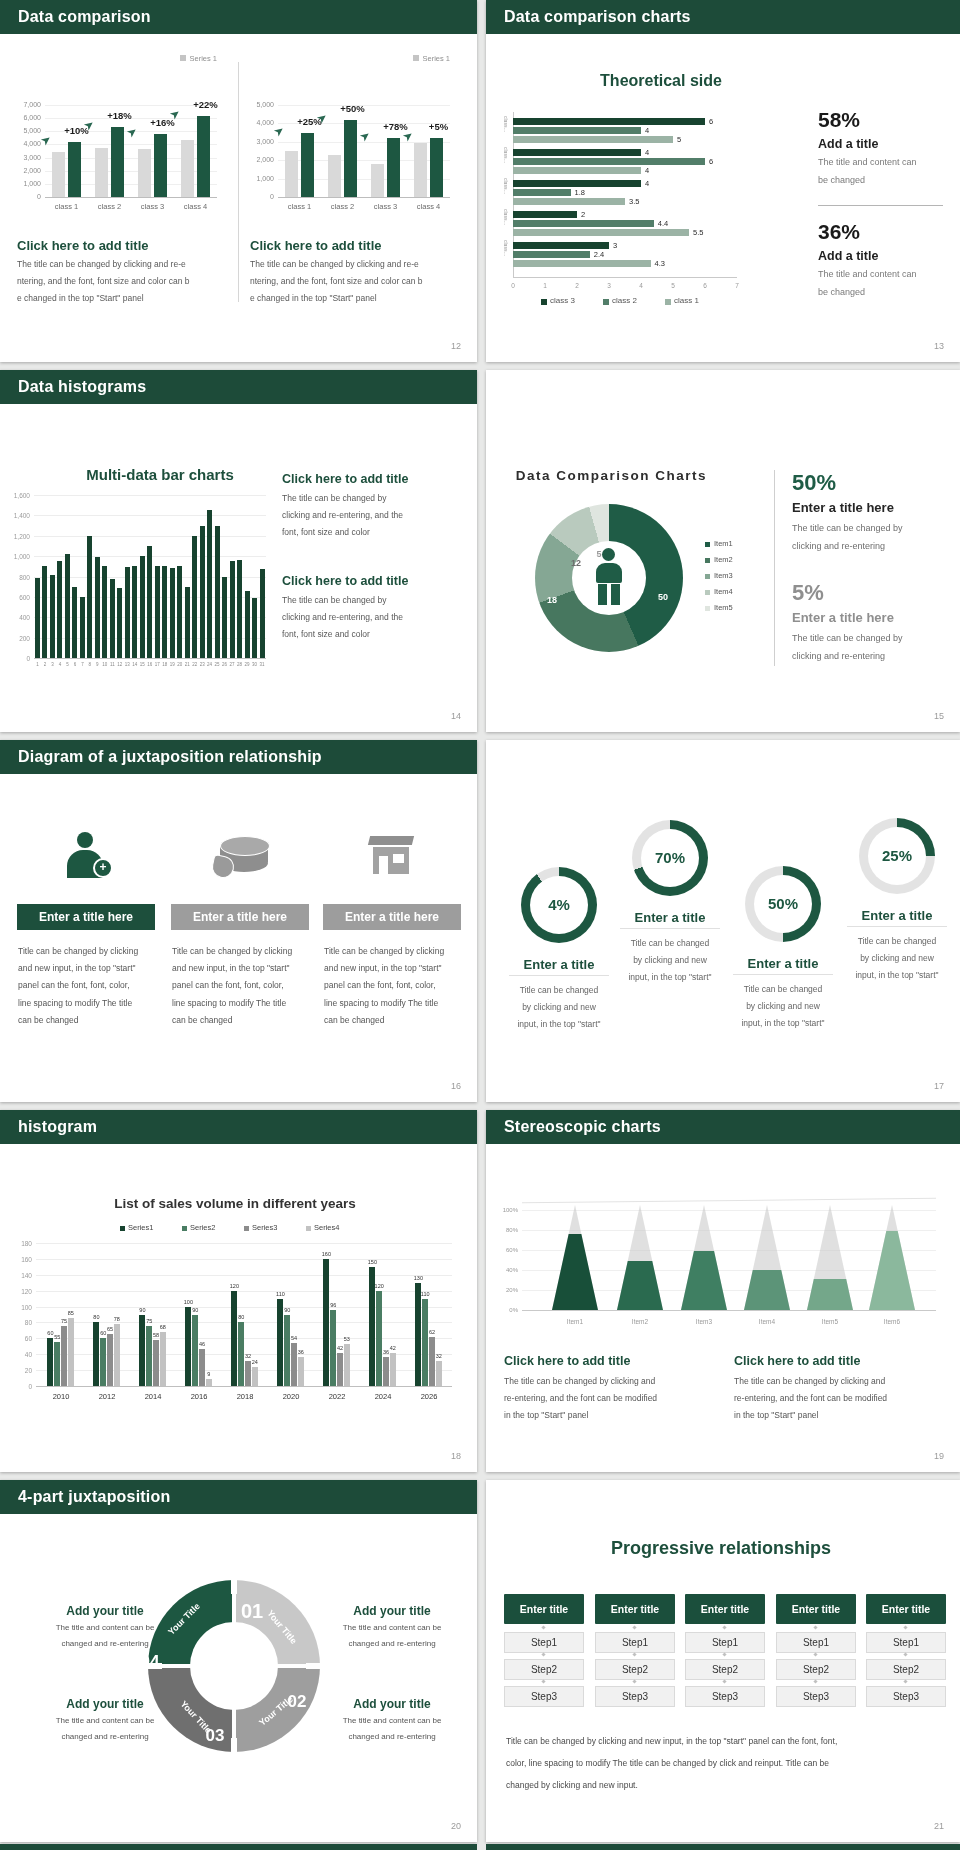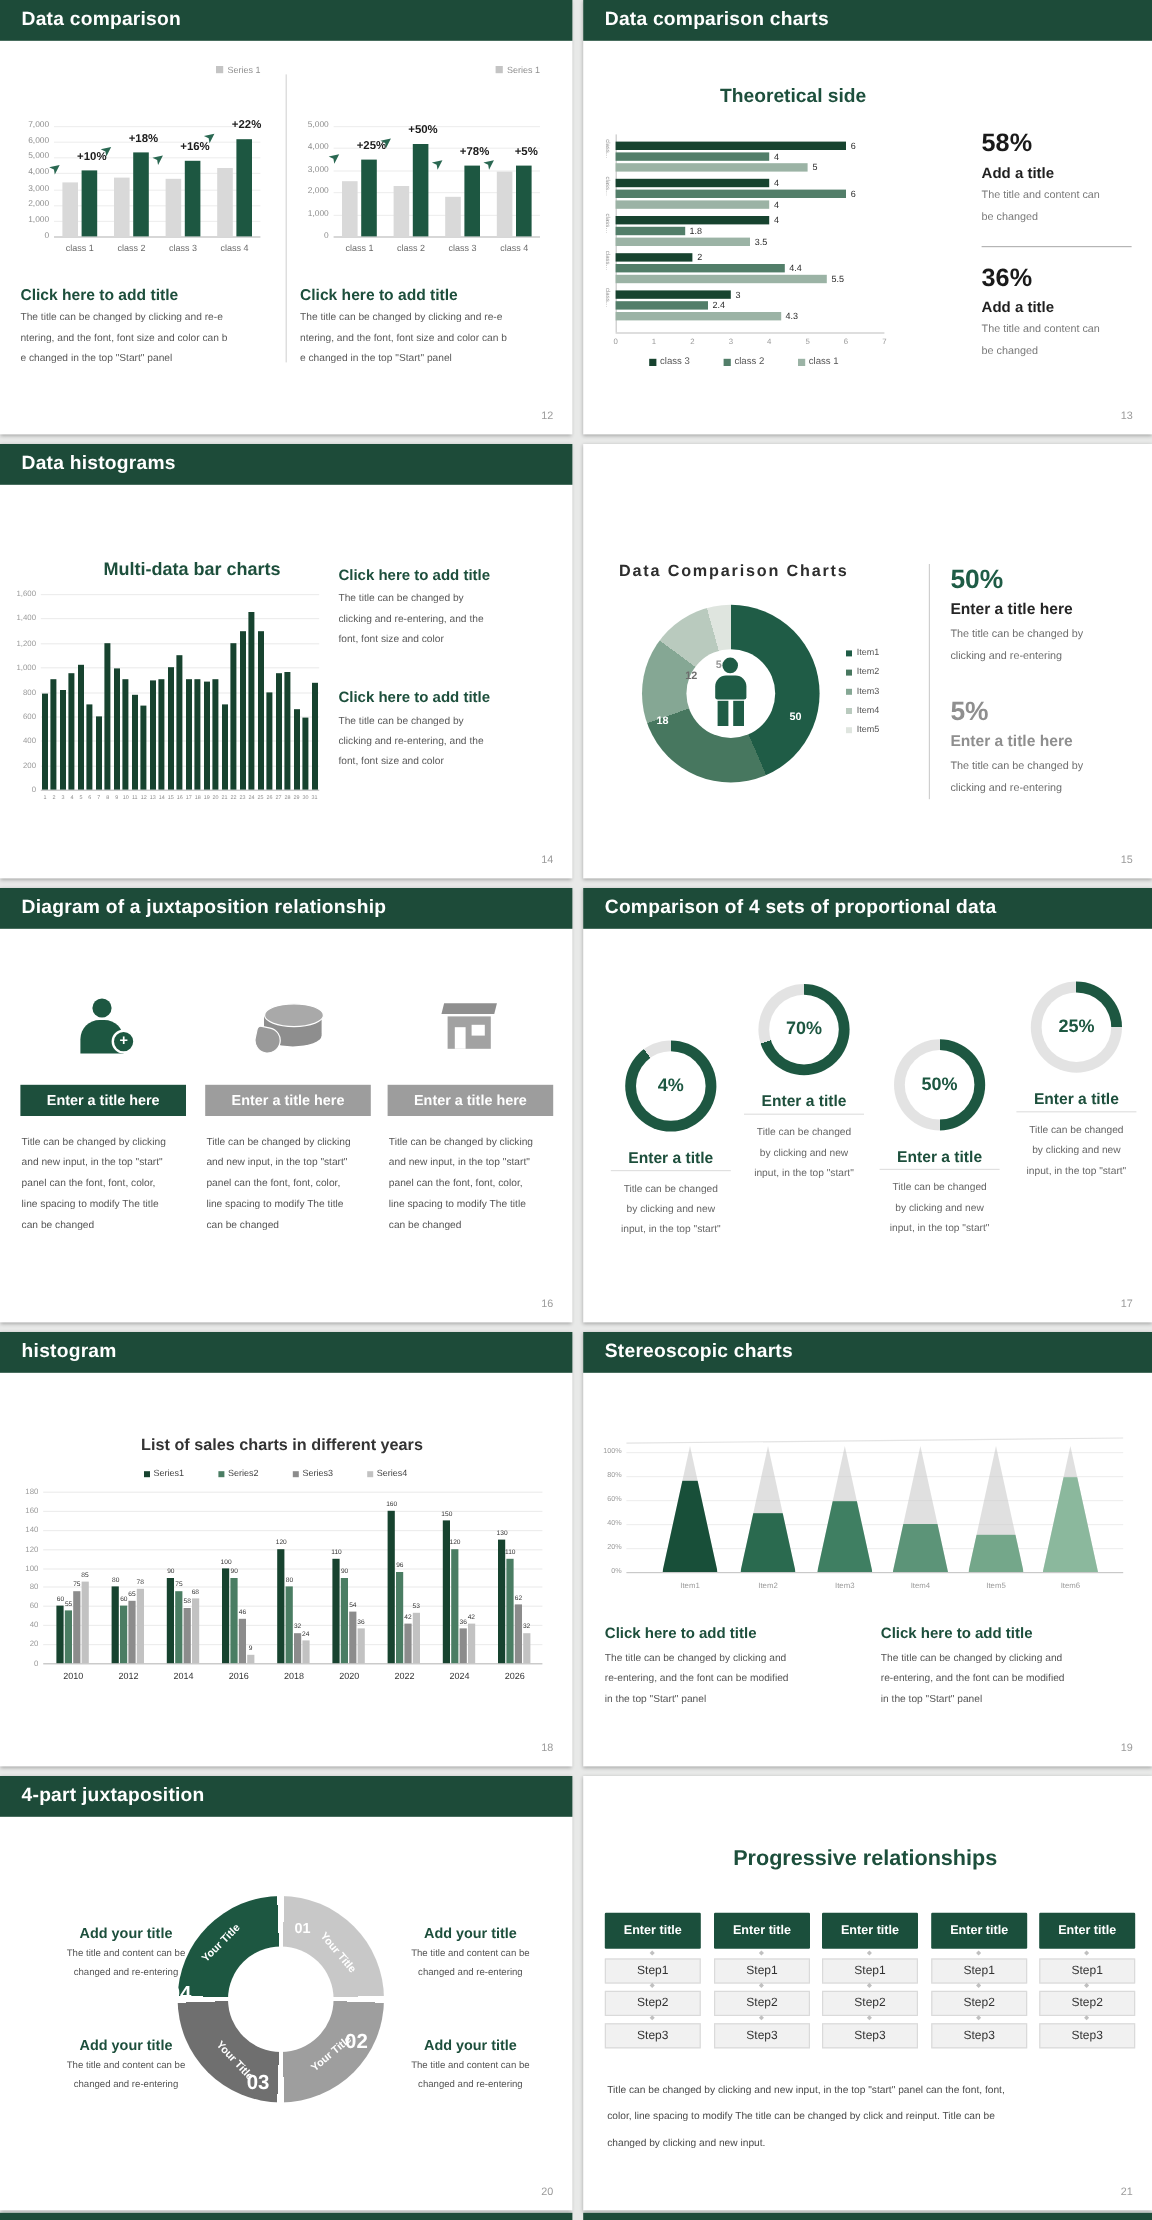--- a/index.html
+++ b/index.html
@@ -348,21 +348,20 @@
       <div style="position: absolute; left: 323px; top: 130px; width: 138px; height: 26px; background: rgb(157, 157, 157); color: rgb(255, 255, 255); font-weight: bold; font-size: 12px; text-align: center; line-height: 26px;">Enter a title here</div>
       <div style="position: absolute; left: 324px; top: 172px; font-size: 8.5px; color: rgb(86, 86, 86);">Title can be changed by clicking</div>
       <div style="position: absolute; left: 324px; top: 189.2px; font-size: 8.5px; color: rgb(86, 86, 86);">and new input, in the top "start"</div>
       <div style="position: absolute; left: 324px; top: 206.4px; font-size: 8.5px; color: rgb(86, 86, 86);">panel can the font, font, color,</div>
       <div style="position: absolute; left: 324px; top: 223.6px; font-size: 8.5px; color: rgb(86, 86, 86);">line spacing to modify The title</div>
       <div style="position: absolute; left: 324px; top: 240.8px; font-size: 8.5px; color: rgb(86, 86, 86);">can be changed</div>
     </div>
     <div class="pagenum">16</div>
   </div>
 <div class="slide R" id="s17" style="top:740px">
-    <div class="hdr">Comparison of 4 sets of proportional data</div>
     <div class="body abs" style="inset:34px 0 0 0">
       <div style="position: absolute; left: 35px; top: 93px; width: 76px; height: 76px; border-radius: 50%; background: conic-gradient(rgb(29, 87, 65) 0deg, rgb(29, 87, 65) 324deg, rgb(227, 227, 227) 324deg, rgb(227, 227, 227) 360deg);">
         <div style="position: absolute; left: 9px; top: 9px; width: 58px; height: 58px; border-radius: 50%; background: rgb(255, 255, 255);"></div>
         <div style="position: absolute; left: 0px; top: 0px; width: 76px; height: 76px; text-align: center; line-height: 76px; font-size: 15px; font-weight: bold; color: rgb(29, 87, 65);">4%</div>
       </div>
       <div style="position: absolute; left: 8px; top: 183px; width: 130px; text-align: center; font-size: 13px; font-weight: bold; color: rgb(29, 79, 60);">Enter a title</div>
       <div style="position: absolute; left: 23px; top: 201px; width: 100px; height: 1px; background: rgb(224, 224, 224);"></div>
       <div style="position: absolute; left: 11px; top: 211px; width: 124px; text-align: center; font-size: 8.5px; color: rgb(102, 102, 102);">Title can be changed</div>
       <div style="position: absolute; left: 11px; top: 228px; width: 124px; text-align: center; font-size: 8.5px; color: rgb(102, 102, 102);">by clicking and new</div>
       <div style="position: absolute; left: 11px; top: 245px; width: 124px; text-align: center; font-size: 8.5px; color: rgb(102, 102, 102);">input, in the top "start"</div>
@@ -392,21 +391,21 @@
       <div style="position: absolute; left: 361px; top: 152px; width: 100px; height: 1px; background: rgb(224, 224, 224);"></div>
       <div style="position: absolute; left: 349px; top: 162px; width: 124px; text-align: center; font-size: 8.5px; color: rgb(102, 102, 102);">Title can be changed</div>
       <div style="position: absolute; left: 349px; top: 179px; width: 124px; text-align: center; font-size: 8.5px; color: rgb(102, 102, 102);">by clicking and new</div>
       <div style="position: absolute; left: 349px; top: 196px; width: 124px; text-align: center; font-size: 8.5px; color: rgb(102, 102, 102);">input, in the top "start"</div>
     </div>
     <div class="pagenum">17</div>
   </div>
 <div class="slide L" id="s18" style="top:1110px">
     <div class="hdr">histogram</div>
     <div class="body abs" style="inset:34px 0 0 0">
-      <div style="position: absolute; left: 55px; top: 52px; width: 360px; text-align: center; font-size: 13.5px; font-weight: 600; color: rgb(51, 51, 51);">List of sales charts in different years</div>
+      <div style="position: absolute; left: 55px; top: 52px; width: 360px; text-align: center; font-size: 13.5px; font-weight: 600; color: rgb(51, 51, 51);">List of sales volume in different years</div>
       <div style="position: absolute; left: 120px; top: 82px; width: 5px; height: 5px; background: rgb(23, 67, 47);"></div>
       <div style="position: absolute; left: 128px; top: 79px; font-size: 7.5px; color: rgb(68, 68, 68);">Series1</div>
       <div style="position: absolute; left: 182px; top: 82px; width: 5px; height: 5px; background: rgb(74, 125, 99);"></div>
       <div style="position: absolute; left: 190px; top: 79px; font-size: 7.5px; color: rgb(68, 68, 68);">Series2</div>
       <div style="position: absolute; left: 244px; top: 82px; width: 5px; height: 5px; background: rgb(140, 140, 140);"></div>
       <div style="position: absolute; left: 252px; top: 79px; font-size: 7.5px; color: rgb(68, 68, 68);">Series3</div>
       <div style="position: absolute; left: 306px; top: 82px; width: 5px; height: 5px; background: rgb(194, 194, 194);"></div>
       <div style="position: absolute; left: 314px; top: 79px; font-size: 7.5px; color: rgb(68, 68, 68);">Series4</div>
       <div style="position: absolute; left: 8px; top: 96px; width: 24px; text-align: right; font-size: 6.5px; color: rgb(155, 155, 155);">180</div>
       <div style="position: absolute; left: 36px; top: 99px; width: 416px; height: 1px; background: rgb(237, 237, 237);"></div>
@@ -562,21 +561,21 @@
       <div style="position: absolute; left: 248px; top: 266px; font-size: 8.5px; color: rgb(85, 85, 85);">in the top "Start" panel</div>
     </div>
     <div class="pagenum">19</div>
   </div>
 <div class="slide L" id="s20" style="top:1480px">
     <div class="hdr">4-part juxtaposition</div>
     <div class="body abs" style="inset:34px 0 0 0">
       <div style="position: absolute; left: 148px; top: 66px; width: 172px; height: 172px; border-radius: 50%; background: conic-gradient(rgb(255, 255, 255) 0deg, rgb(255, 255, 255) 2deg, rgb(200, 200, 200) 2deg, rgb(200, 200, 200) 88deg, rgb(255, 255, 255) 88deg, rgb(255, 255, 255) 92deg, rgb(158, 158, 158) 92deg, rgb(158, 158, 158) 178deg, rgb(255, 255, 255) 178deg, rgb(255, 255, 255) 182deg, rgb(111, 111, 111) 182deg, rgb(111, 111, 111) 268deg, rgb(255, 255, 255) 268deg, rgb(255, 255, 255) 272deg, rgb(29, 87, 65) 272deg, rgb(29, 87, 65) 358deg, rgb(255, 255, 255) 358deg, rgb(255, 255, 255) 360deg);">
         <div style="position: absolute; left: 42px; top: 42px; width: 88px; height: 88px; border-radius: 50%; background: rgb(255, 255, 255);"></div>
       </div>
-      <div style="position: absolute; left: 232px; top: 86px; width: 40px; text-align: center; font-size: 12px; font-weight: bold; color: rgb(255, 255, 255);">01</div>
+      <div style="position: absolute; left: 232px; top: 86px; width: 40px; text-align: center; font-size: 20px; font-weight: bold; color: rgb(255, 255, 255);">01</div>
       <div style="position: absolute; left: 277px; top: 178px; width: 40px; text-align: center; font-size: 17px; font-weight: bold; color: rgb(255, 255, 255);">02</div>
       <div style="position: absolute; left: 195px; top: 212px; width: 40px; text-align: center; font-size: 17px; font-weight: bold; color: rgb(255, 255, 255);">03</div>
       <div style="position: absolute; left: 130px; top: 138px; width: 40px; text-align: center; font-size: 17px; font-weight: bold; color: rgb(255, 255, 255);">04</div>
       <div style="position: absolute; left: 252px; top: 108px; width: 60px; text-align: center; font-size: 9px; font-weight: bold; color: rgb(255, 255, 255); transform: rotate(50deg);">Your Title</div>
       <div style="position: absolute; left: 246px; top: 192px; width: 60px; text-align: center; font-size: 9px; font-weight: bold; color: rgb(255, 255, 255); transform: rotate(-40deg);">Your Title</div>
       <div style="position: absolute; left: 166px; top: 198px; width: 60px; text-align: center; font-size: 9px; font-weight: bold; color: rgb(255, 255, 255); transform: rotate(47deg);">Your Title</div>
       <div style="position: absolute; left: 154px; top: 100px; width: 60px; text-align: center; font-size: 9px; font-weight: bold; color: rgb(255, 255, 255); transform: rotate(-45deg);">Your Title</div>
       <div style="position: absolute; left: 15px; top: 90px; width: 180px; text-align: center; font-size: 12px; font-weight: bold; color: rgb(29, 79, 60);">Add your title</div>
       <div style="position: absolute; left: 15px; top: 109px; width: 180px; text-align: center; font-size: 8px; color: rgb(85, 85, 85);">The title and content can be</div>
       <div style="position: absolute; left: 15px; top: 124.5px; width: 180px; text-align: center; font-size: 8px; color: rgb(85, 85, 85);">changed and re-entering</div>

